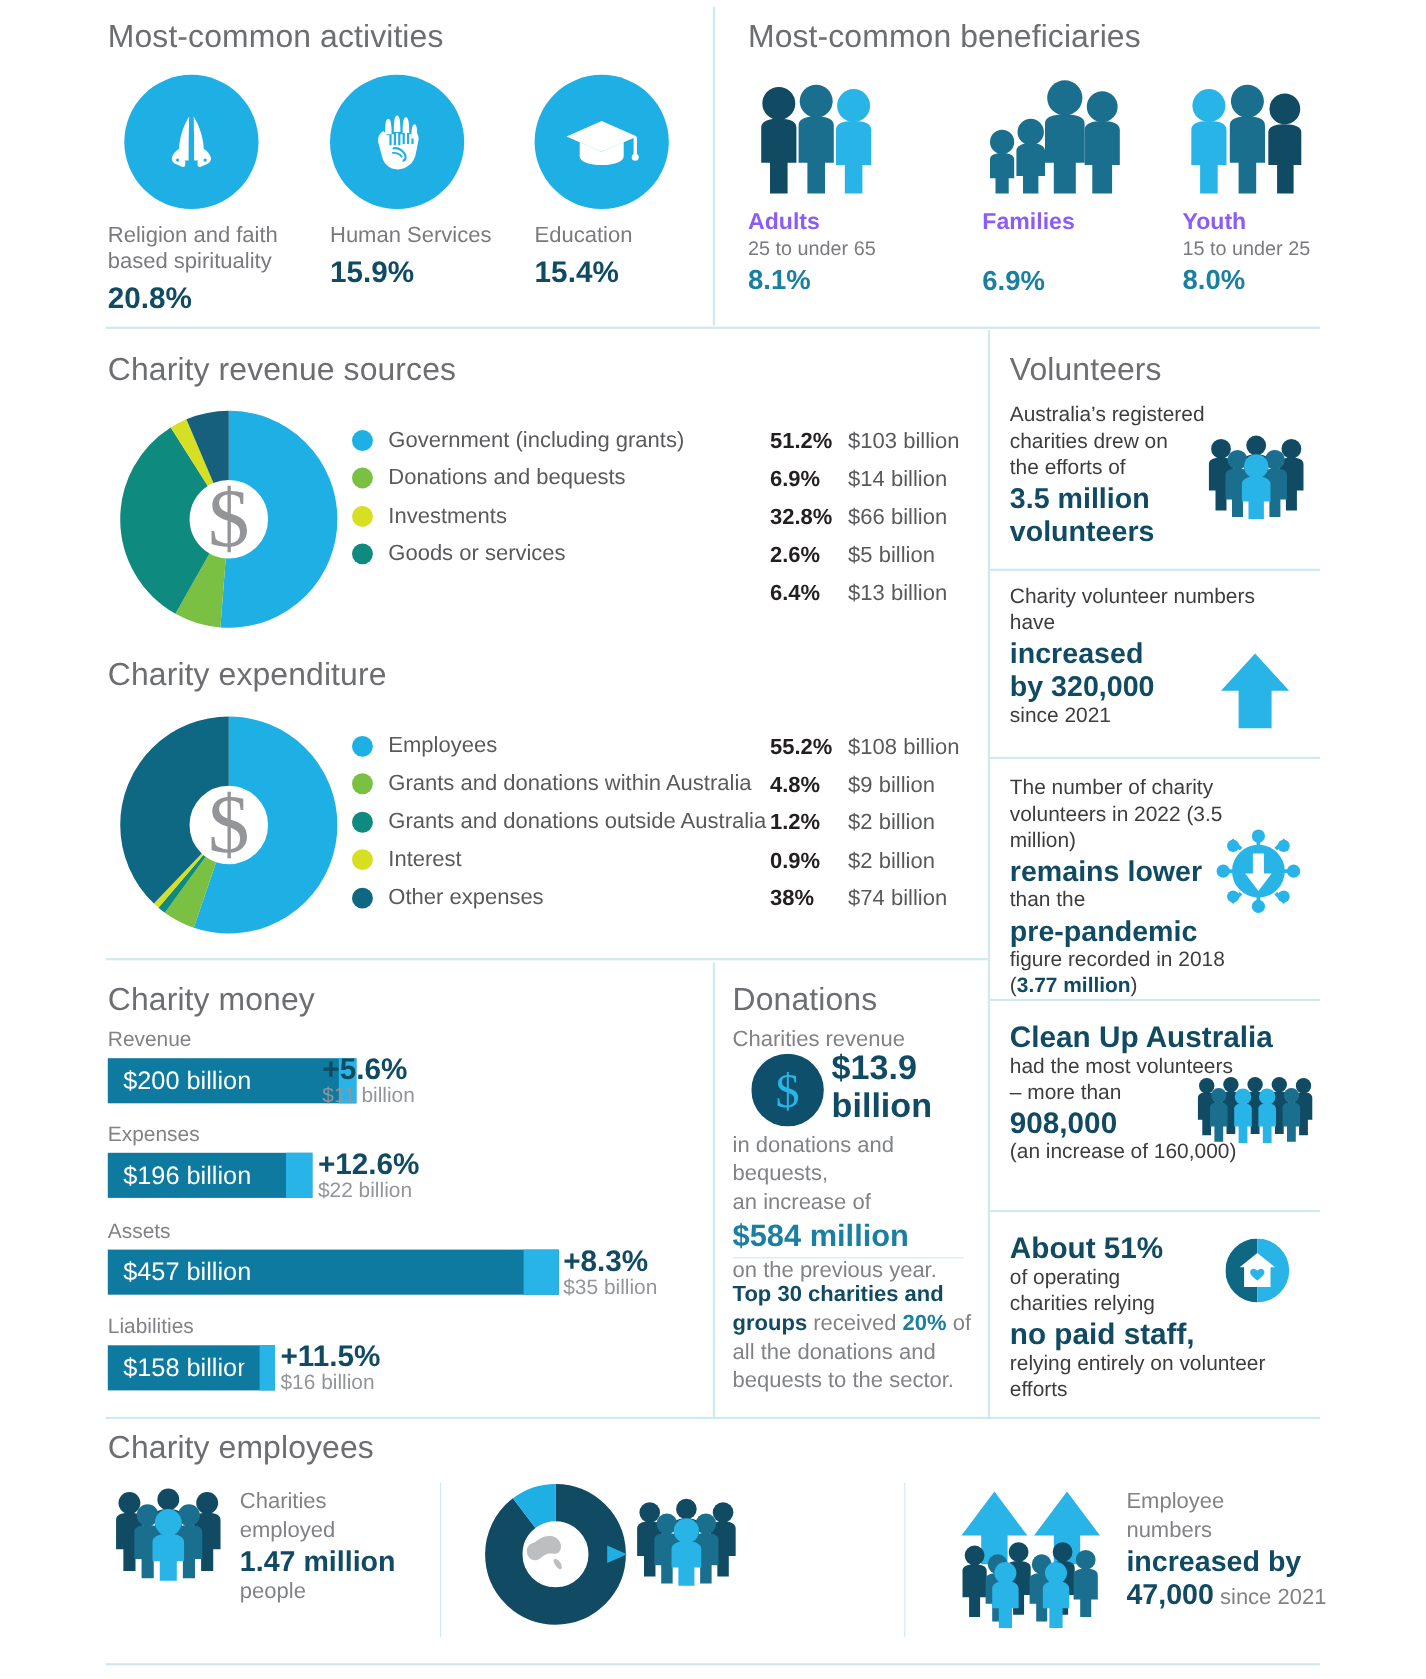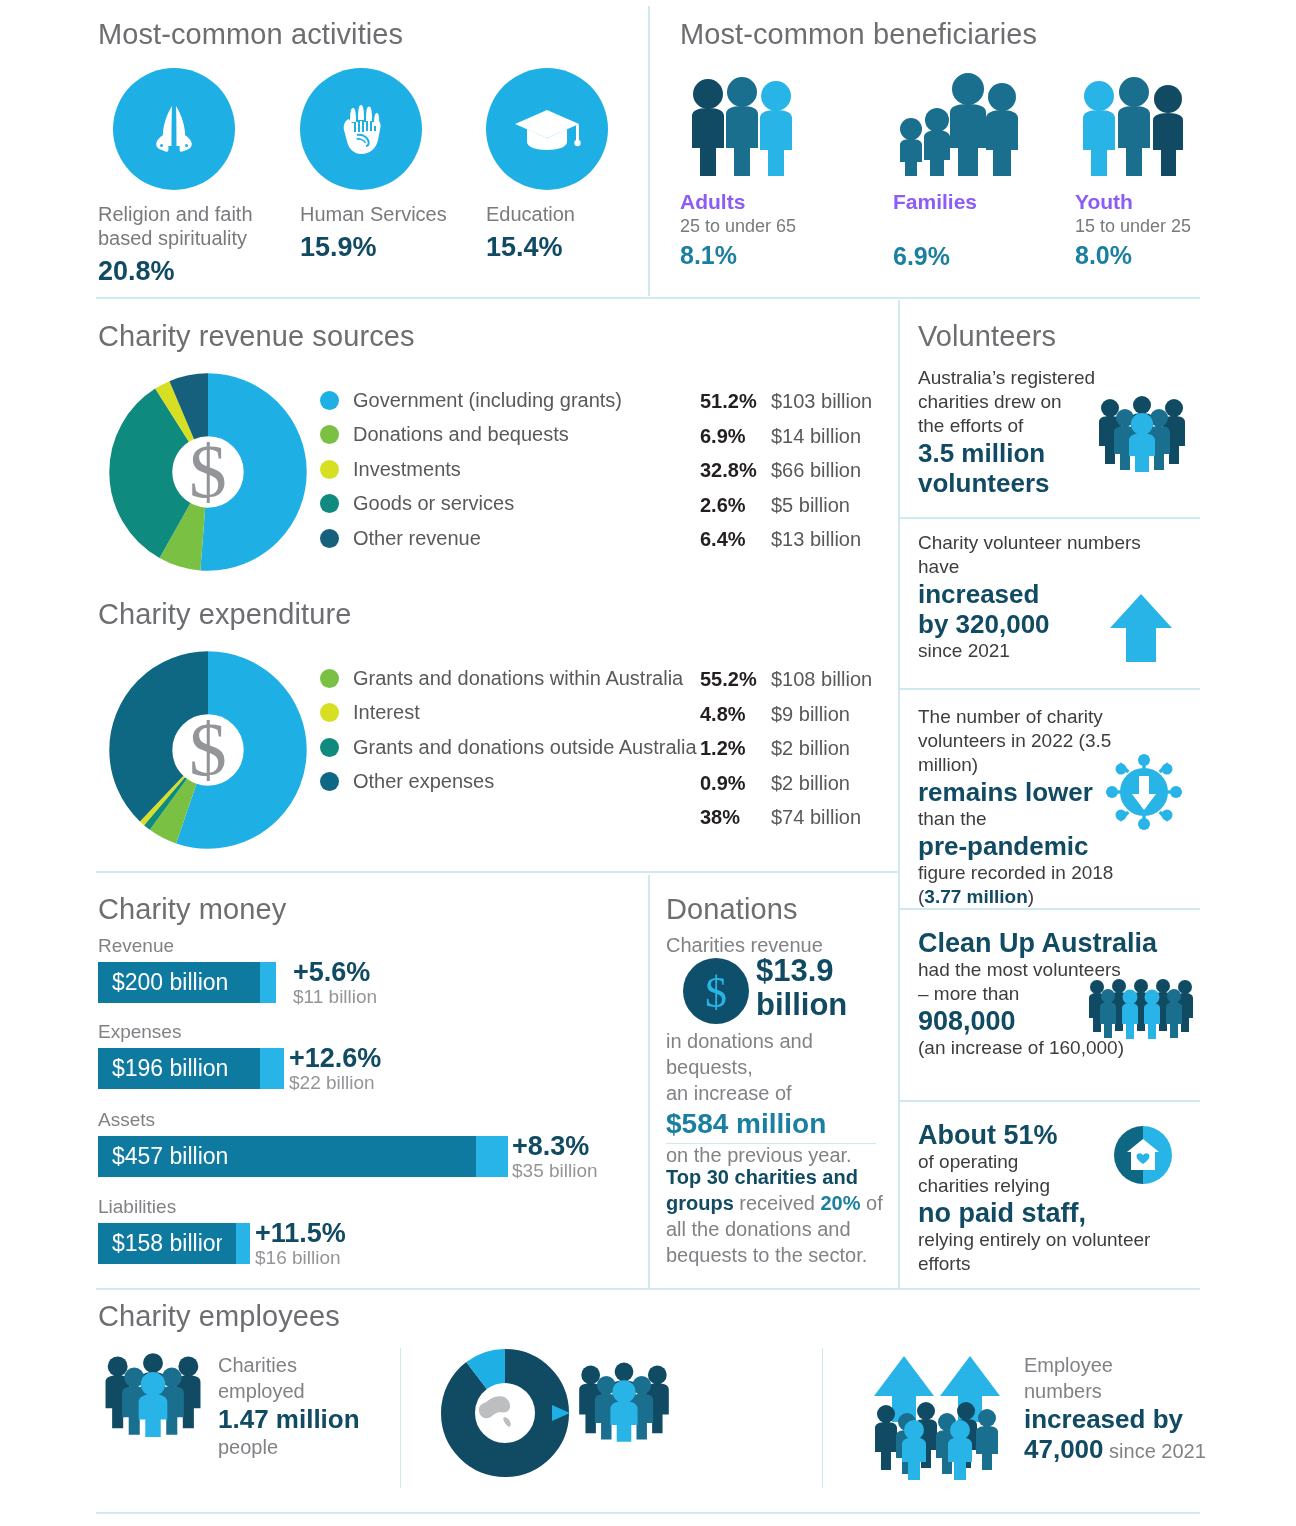--- a/index.html
+++ b/index.html
@@ -229,24 +229,20 @@
         <span class="lg-label">Donations and bequests</span>
       </div>
     <div class="legend-row">
         <span class="dot" style="background:#d7df23"></span>
         <span class="lg-label">Investments</span>
       </div>
     <div class="legend-row">
         <span class="dot" style="background:#0f8a7e"></span>
         <span class="lg-label">Goods or services</span>
       </div>
-    <div class="legend-row">
-        <span class="dot" style="background:#17607d"></span>
-        <span class="lg-label">Other revenue</span>
-      </div>
   </div>
 
   <div>
     <div class="lg-pct" style="left:700px;top:390px;">51.2%</div>
     <div class="lg-pct" style="left:700px;top:424.5px;">6.9%</div>
     <div class="lg-pct" style="left:700px;top:459px;">32.8%</div>
     <div class="lg-pct" style="left:700px;top:493.5px;">2.6%</div>
     <div class="lg-pct" style="left:700px;top:528px;">6.4%</div>
   </div>
   <div>
@@ -267,30 +263,34 @@
         <circle r="32" cx="50" cy="50" fill="transparent" stroke="#0f8a7e" stroke-width="30" stroke-dasharray="2.4 198.7" stroke-dashoffset="-120.5"></circle>
         <circle r="32" cx="50" cy="50" fill="transparent" stroke="#d7df23" stroke-width="30" stroke-dasharray="1.8 199.3" stroke-dashoffset="-122.9"></circle>
         <circle r="32" cx="50" cy="50" fill="transparent" stroke="#0e6783" stroke-width="30" stroke-dasharray="76.4 124.7" stroke-dashoffset="-124.7"></circle>
       </g>
       <text x="50" y="50" text-anchor="middle" dominant-baseline="central" font-family="Liberation Serif, serif" font-size="36" fill="#939598">$</text>
     </svg>
   </div>
 
   <div class="legend" style="left:320px;top:661px;">
     <div class="legend-row">
+        <span class="dot" style="background:#1eafe5"></span>
+        <span class="lg-label">Employees</span>
+      </div>
+    <div class="legend-row">
         <span class="dot" style="background:#7ac143"></span>
         <span class="lg-label">Grants and donations within Australia</span>
       </div>
     <div class="legend-row">
+        <span class="dot" style="background:#0f8a7e"></span>
+        <span class="lg-label">Grants and donations outside Australia</span>
+      </div>
+    <div class="legend-row">
         <span class="dot" style="background:#d7df23"></span>
         <span class="lg-label">Interest</span>
-      </div>
-    <div class="legend-row">
-        <span class="dot" style="background:#0f8a7e"></span>
-        <span class="lg-label">Grants and donations outside Australia</span>
       </div>
     <div class="legend-row">
         <span class="dot" style="background:#0e6783"></span>
         <span class="lg-label">Other expenses</span>
       </div>
   </div>
 
   <div>
     <div class="lg-pct" style="left:700px;top:668px;">55.2%</div>
     <div class="lg-pct" style="left:700px;top:702.5px;">4.8%</div>
@@ -433,21 +433,21 @@
       <path d="M29 0 A29 29 0 0 1 29 58 Z" fill="#29b4e8"></path>
       <path d="M29 13 L45 26 L41 26 L41 44 L17 44 L17 26 L13 26 Z" fill="#ffffff"></path>
       <path d="M29 38 C25 35 22.5 32.8 22.5 30.5 C22.5 28.5 24 27.3 25.6 27.3 C27 27.3 28.3 28.2 29 29.3 C29.7 28.2 31 27.3 32.4 27.3 C34 27.3 35.5 28.5 35.5 30.5 C35.5 32.8 33 35 29 38 Z" fill="#29b4e8"></path>
     </svg>
   </div>
 
   <div class="h-sec" style="position:absolute;left:98px;top:893px;">Charity money</div>
 
   <div class="money-row" style="left:98px;top:935px;">
     <div class="cap">Revenue</div>
-    <div class="bar" style="width:178px;">
+    <div class="bar" style="width:226px;">
       <div class="bar-light" style="width:16px;"></div>
       <div class="notch" style="right:16px;"></div>
       <span class="bval">$200 billion</span>
     </div>
   </div>
   <div class="delta" style="left:293px;top:958px;">
     <div class="p">+5.6%</div>
     <div class="s">$11 billion</div>
   </div>
 

